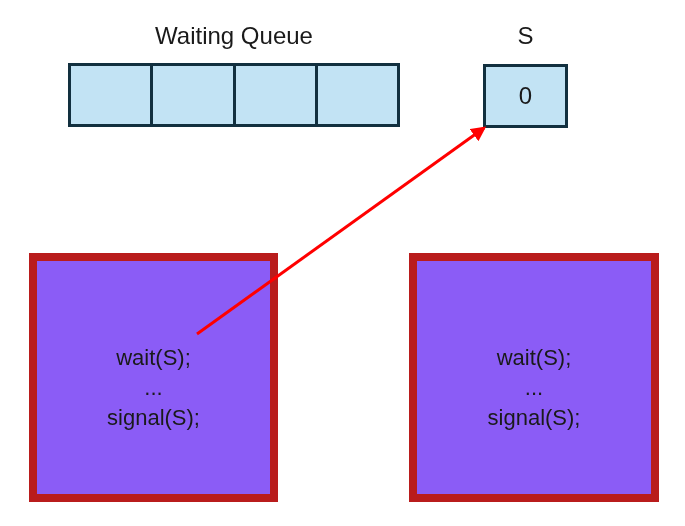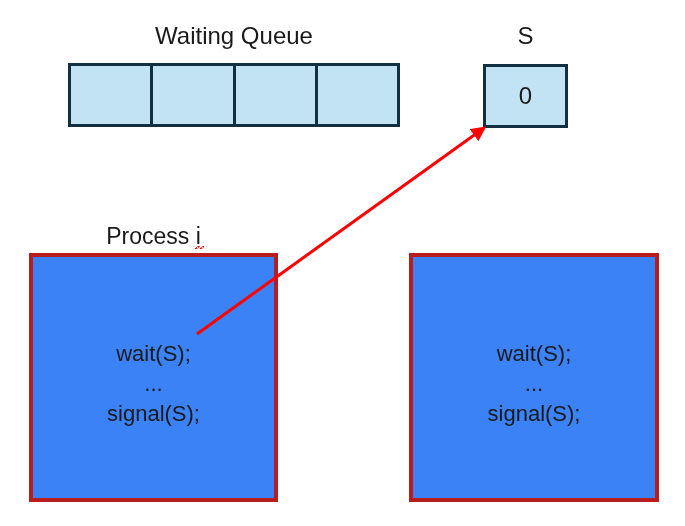--- a/index.html
+++ b/index.html
@@ -105,22 +105,22 @@
       radial-gradient(circle at 1.2px 2.6px, #ff0000 1.1px, transparent 1.3px),
       radial-gradient(circle at 3.6px 0.4px, #ff0000 1.1px, transparent 1.3px);
     background-size: 4.8px 3px;
     background-repeat: repeat-x;
   }
 
   .proc-box {
     position: absolute;
     top: 253px;
     height: 249px;
-    background: #3b82f6;
-    border: 4px solid #b91c1c;
+    background: #8b5cf6;
+    border: 8px solid #b91c1c;
     box-sizing: border-box;
   }
   #proc-i-box { left: 29px; width: 249px; }
   #proc-j-box { left: 409px; width: 250px; }
 
   .proc-code {
     position: absolute;
     left: 0;
     right: 0;
     top: 82px;
@@ -151,23 +151,20 @@
     <div class="queue-cell"></div>
     <div class="queue-cell"></div>
   </div>
 
   <div class="label" id="s-title">S</div>
 
   <div id="s-box">
     <span id="s-value">0</span>
   </div>
 
-  <div class="label proc-title" id="proc-i-title">
-    <span>Process </span><span class="squiggle">i</span>
-  </div>
 
   <div class="proc-box" id="proc-i-box">
     <div class="proc-code">
       <span class="code-line">wait(S);</span>
       <span class="code-line">...</span>
       <span class="code-line">signal(S);</span>
     </div>
   </div>
 
 

